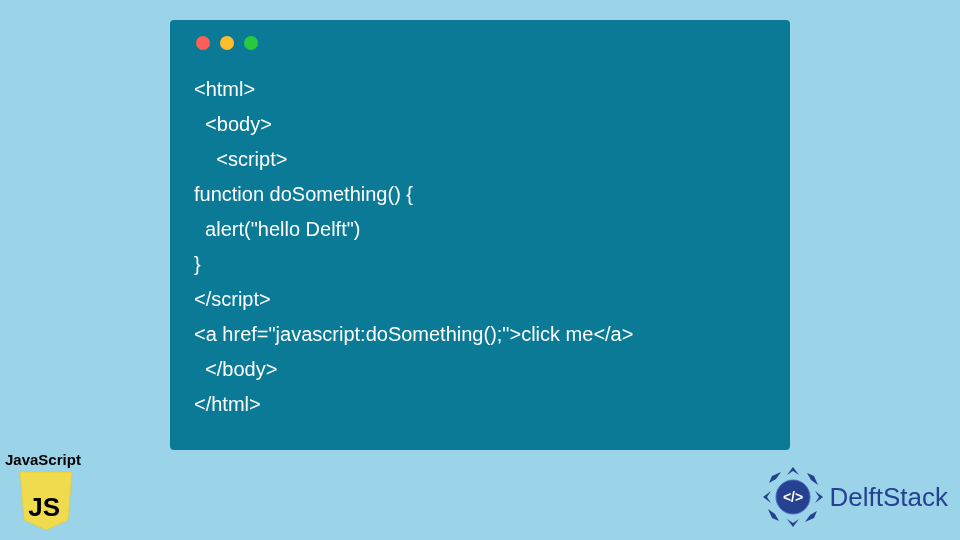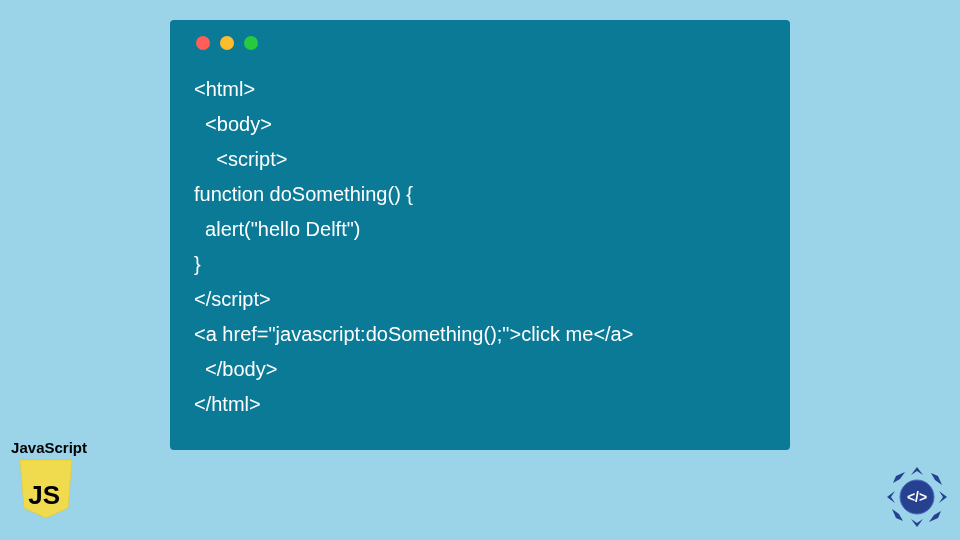--- a/index.html
+++ b/index.html
@@ -37,23 +37,23 @@
     color: #ffffff;
     font-family: -apple-system, BlinkMacSystemFont, "Segoe UI", Arial, sans-serif;
     font-size: 20px;
     line-height: 1.75;
     white-space: pre;
   }
 
   .js-badge {
     position: absolute;
     left: 5px;
-    bottom: 20px;
+    bottom: 8px;
     width: 82px;
-    text-align: right;
+    text-align: left;
   }
   .js-label {
     font-size: 15px;
     font-weight: 600;
     color: #000;
     margin-bottom: 2px;
   }
   .js-shield {
     width: 56px;
     height: 62px;
@@ -126,13 +126,14 @@
           <path d="M-21 21 L-25 12 L-18 17 L-14 24 Z"></path>
           <path d="M-30 0 L-22 -6 L-26 0 L-22 6 Z"></path>
           <path d="M-21 -21 L-12 -25 L-17 -18 L-24 -14 Z"></path>
         </g>
         <circle r="17" fill="#25418f"></circle>
         <circle r="17" fill="none" stroke="#4a6bc4" stroke-width="1"></circle>
         <text x="0" y="5" text-anchor="middle" font-family="Arial" font-size="14" font-weight="700" fill="#ffffff">&lt;/&gt;</text>
       </g>
     </svg>
   </div>
+  <div class="delft-text">DelftStack</div>
 </div>
 
 </body></html>

